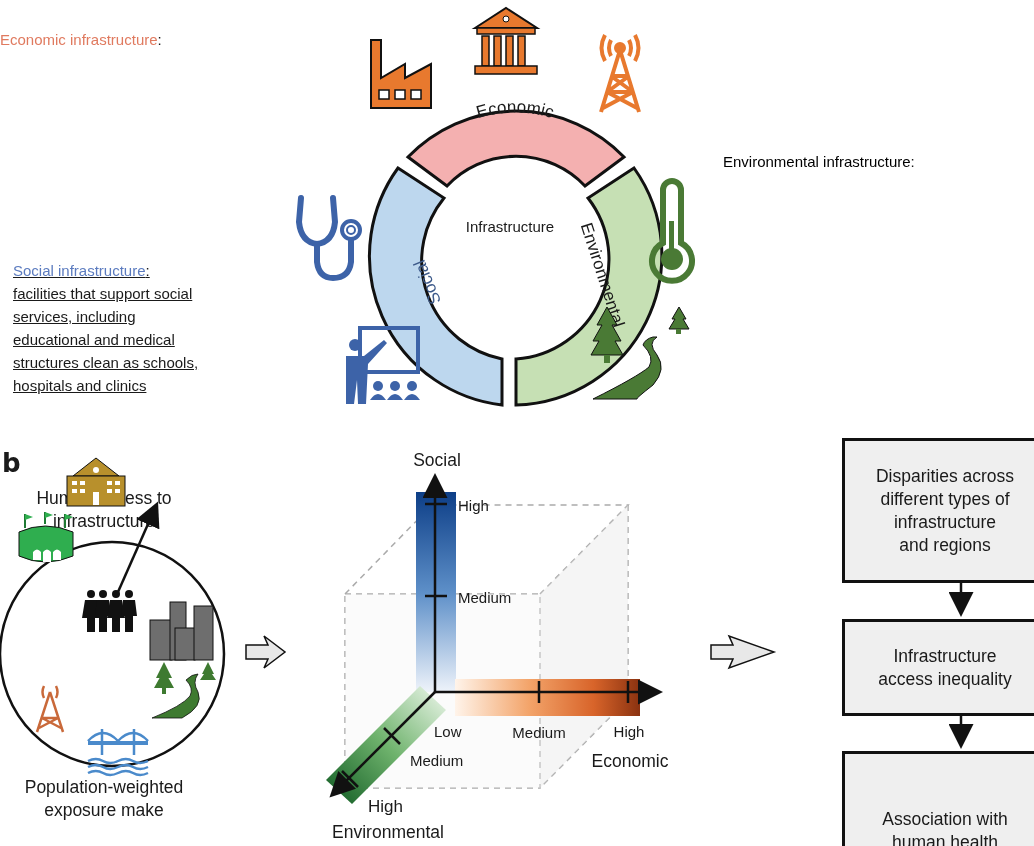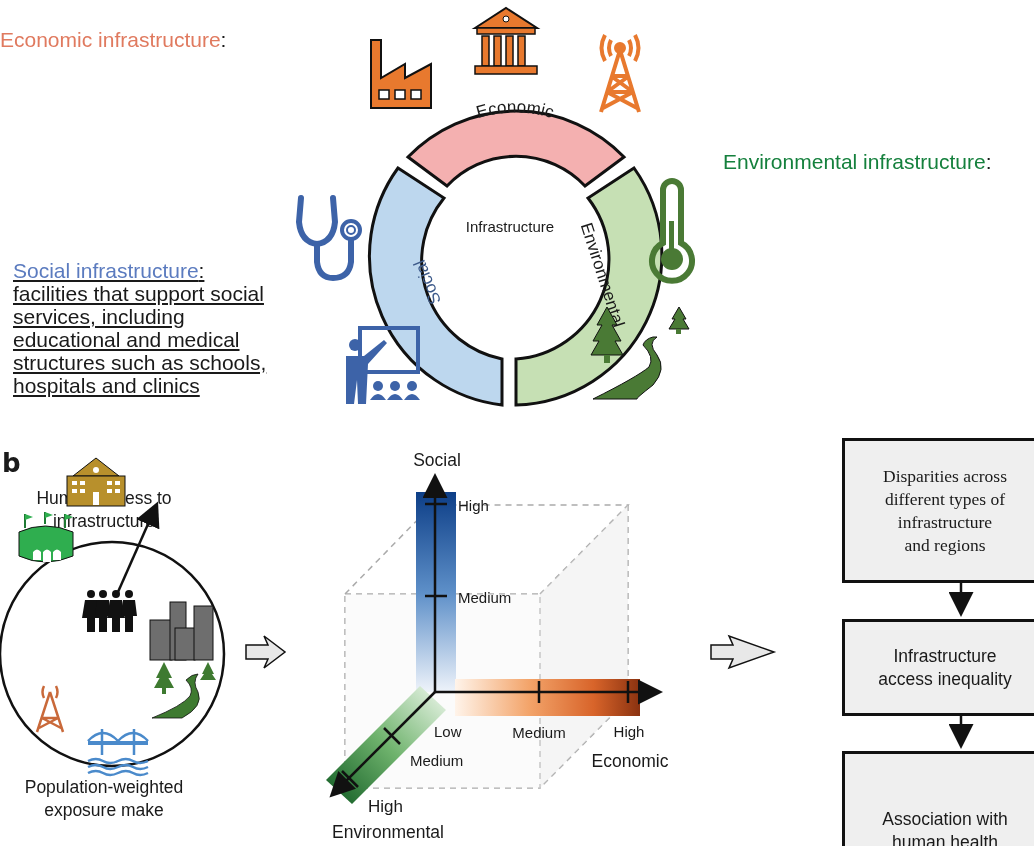--- a/index.html
+++ b/index.html
@@ -1,19 +1,19 @@
 <!DOCTYPE html>
 <html><head>
 <meta charset="utf-8">
 <style>
   html, body { margin: 0; padding: 0; background: #ffffff; }
   body { width: 1034px; height: 846px; position: relative; overflow: hidden;
          font-family: "Liberation Sans", "DejaVu Sans", sans-serif; color: #1a1a1a; }
   .abs { position: absolute; }
-  .desc { font-size: 21px; line-height: 23px; white-space: pre-line; }
+  .desc { font-size: 15px; line-height: 23px; white-space: pre-line; }
   .desc .title { display: inline; }
   .desc .colon { color: #1a1a1a; }
   .panel-letter { font-weight: bold; font-size: 26px; font-family: "DejaVu Sans", sans-serif; }
   .caption { font-size: 17.5px; line-height: 23px; text-align: center; white-space: pre-line; }
   .flow-box { position: absolute; background: #efefef; border: 3px solid #111; box-sizing: border-box;
               display: flex; align-items: center; justify-content: center; text-align: center;
               font-size: 17.5px; line-height: 23px; white-space: pre-line; overflow: visible; }
   svg text { font-family: "Liberation Sans", "DejaVu Sans", sans-serif; }
 </style>
 </head>
@@ -21,26 +21,26 @@
 
 <div class="abs desc" style="left:0; top:5px; width:300px;">
   <span class="title" style="color:#e07a5f;">Economic infrastructure</span><span class="colon">:</span>
 </div>
 
 <div class="abs desc" style="left:13px; top:236px; width:270px;text-decoration:underline;">
   <span class="title" style="color:#5b7bbf;">Social infrastructure</span><span class="colon">:</span>
   <div>facilities that support social
 services, including
 educational and medical
-structures such as schools,
+structures clean as schools,
 hospitals and clinics</div>
 </div>
 
 <div class="abs desc" style="left:723px; top:127px; width:311px;">
-  <span class="title" style="color:#15803d;">Environmental infrastructure</span><span class="colon">:</span>
+  <span class="title" style="color:#000000;">Environmental infrastructure</span><span class="colon">:</span>
 </div>
 
 <svg class="abs" style="left:0; top:0;" width="1034" height="420">
   <defs>
     <path id="arc-econ-text" d="M 435 143 A 120 120 0 0 1 595 143"></path>
     <path id="arc-social-text" d="M 395 210 A 110 110 0 0 0 462 362"></path>
     <path id="arc-env-text" d="M 570 176 A 110 110 0 0 1 560 362"></path>
   </defs>
 
   <path d="M 408 157 A 150 150 0 0 1 624 157 L 585 186 A 95 95 0 0 0 447 186 Z" fill="#f4b0b0" stroke="#111" stroke-width="3"></path>
@@ -264,21 +264,21 @@
   <text x="630" y="327" text-anchor="middle" font-size="17.5" fill="#1a1a1a">Economic</text>
   <text x="410" y="326" font-size="15" fill="#1a1a1a">Medium</text>
   <text x="368" y="372" font-size="17" fill="#1a1a1a">High</text>
   <text x="388" y="398" text-anchor="middle" font-size="17.5" fill="#1a1a1a">Environmental</text>
 
   <line x1="961" y1="143" x2="961" y2="172" stroke="#111" stroke-width="2.5" marker-end="url(#arrowhead)"></line>
   <line x1="961" y1="275" x2="961" y2="304" stroke="#111" stroke-width="2.5" marker-end="url(#arrowhead)"></line>
 </svg>
 
 <div class="flow-box" style="left:842px; top:438px; width:220px; height:145px;">
-  <span style="margin-left:-14px;font-family:Liberation Serif, serif;">Disparities across
+  <span style="margin-left:-14px;">Disparities across
 different types of
 infrastructure
 and regions</span>
 </div>
 <div class="flow-box" style="left:842px; top:619px; width:220px; height:97px;">
   <span style="margin-left:-14px;">Infrastructure
 access inequality</span>
 </div>
 <div class="flow-box" style="left:842px; top:751px; width:220px; height:120px; align-items:flex-start; padding-top:22px;">
   <span style="margin-left:-14px;margin-top:32px;">Association with

